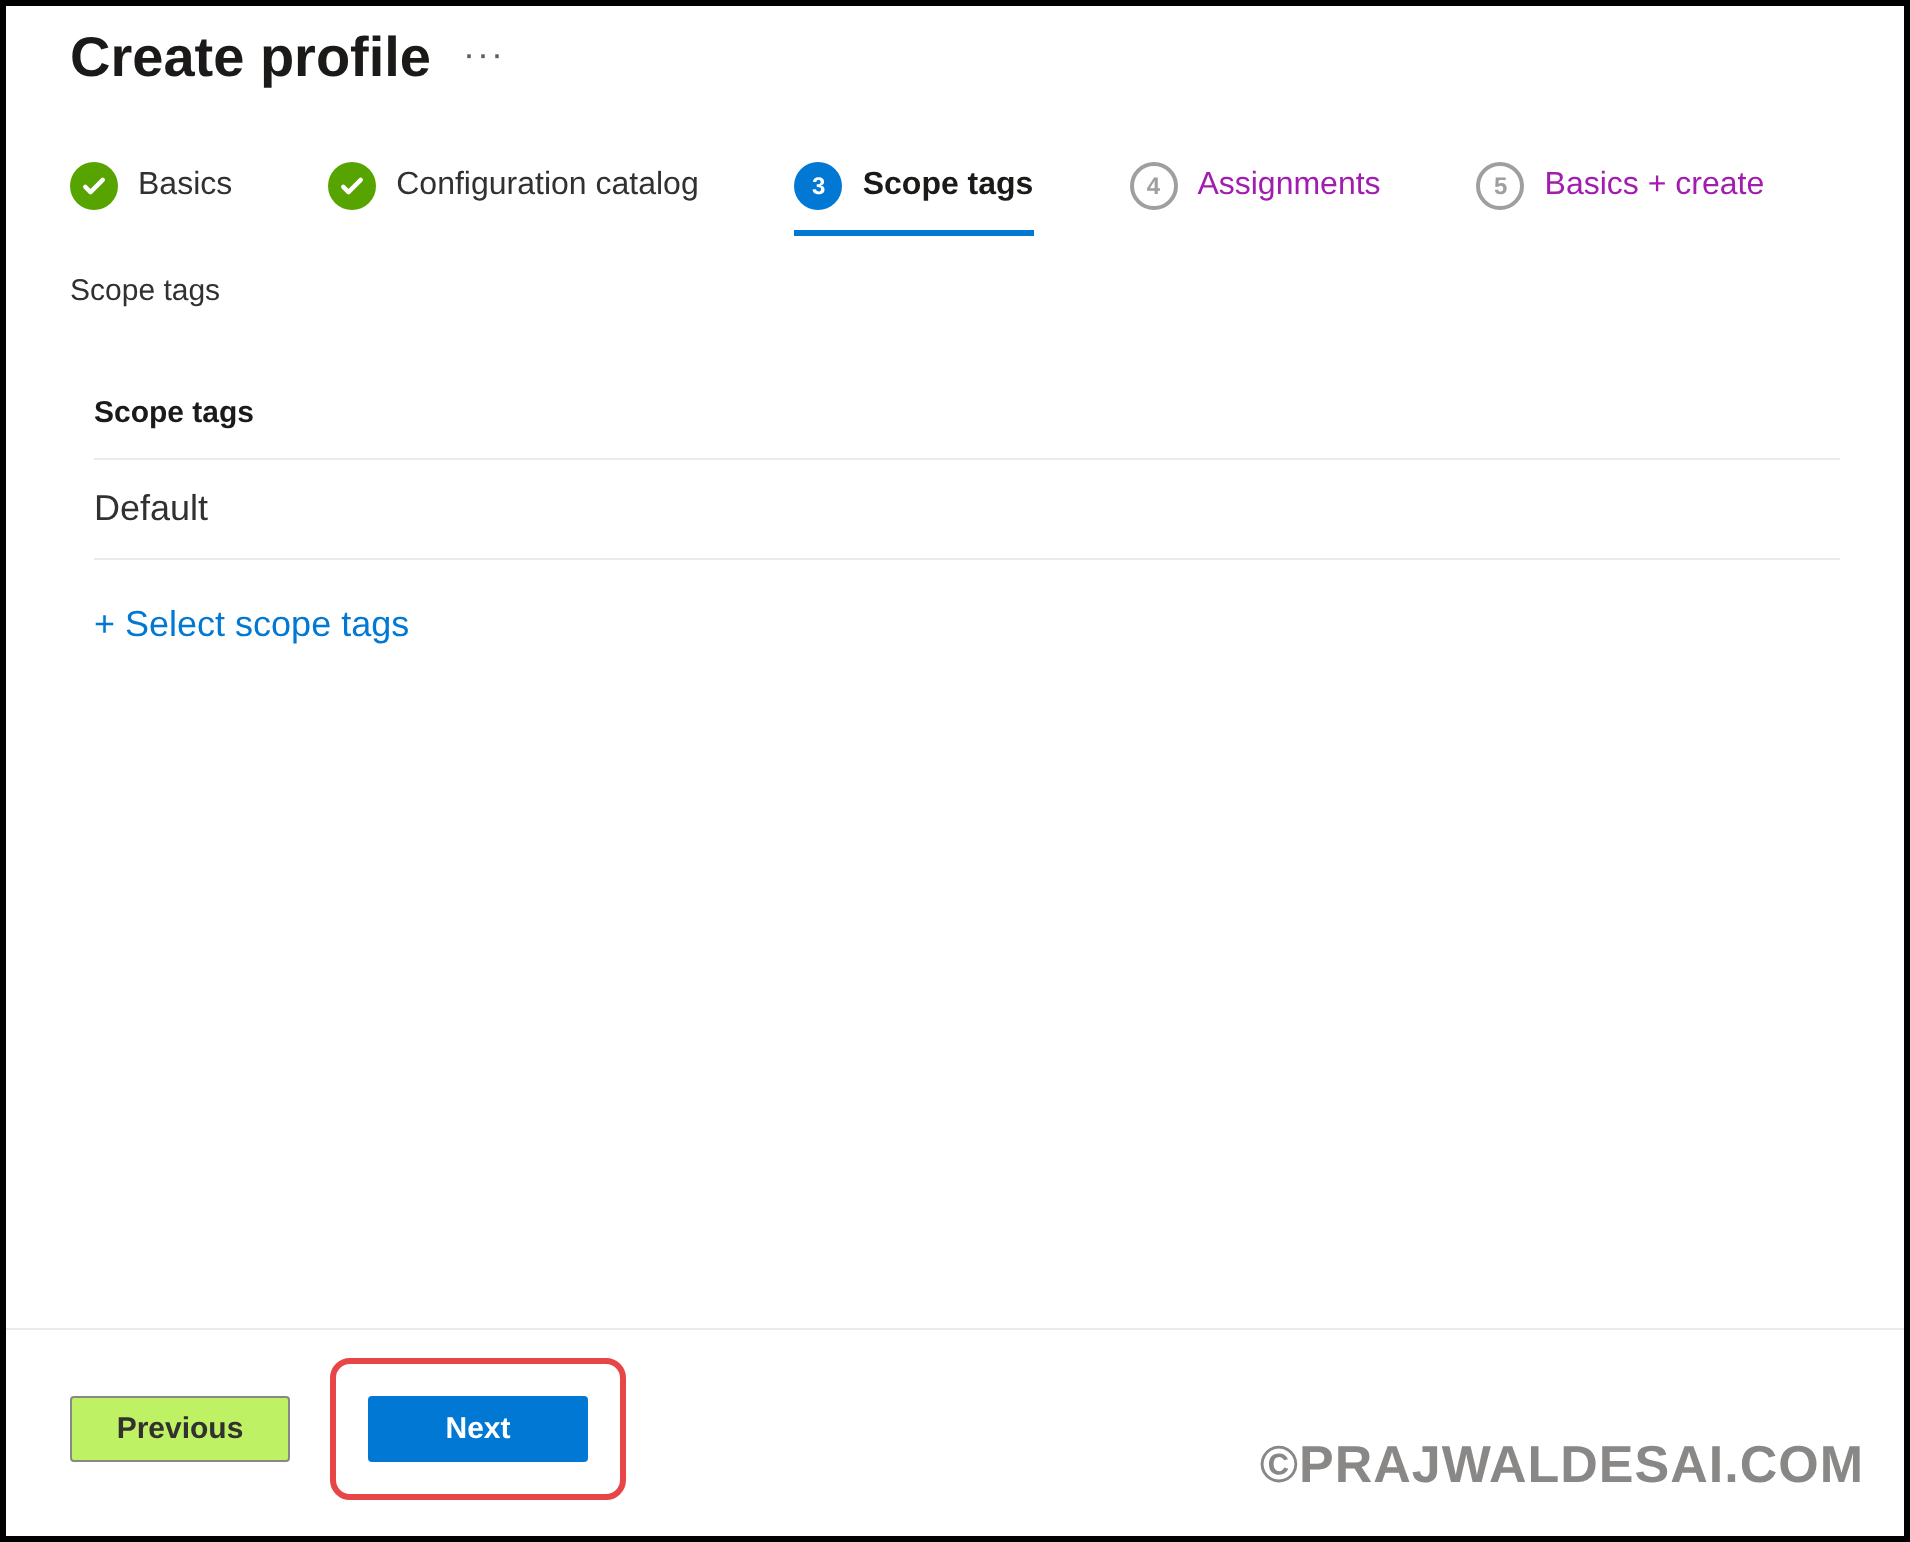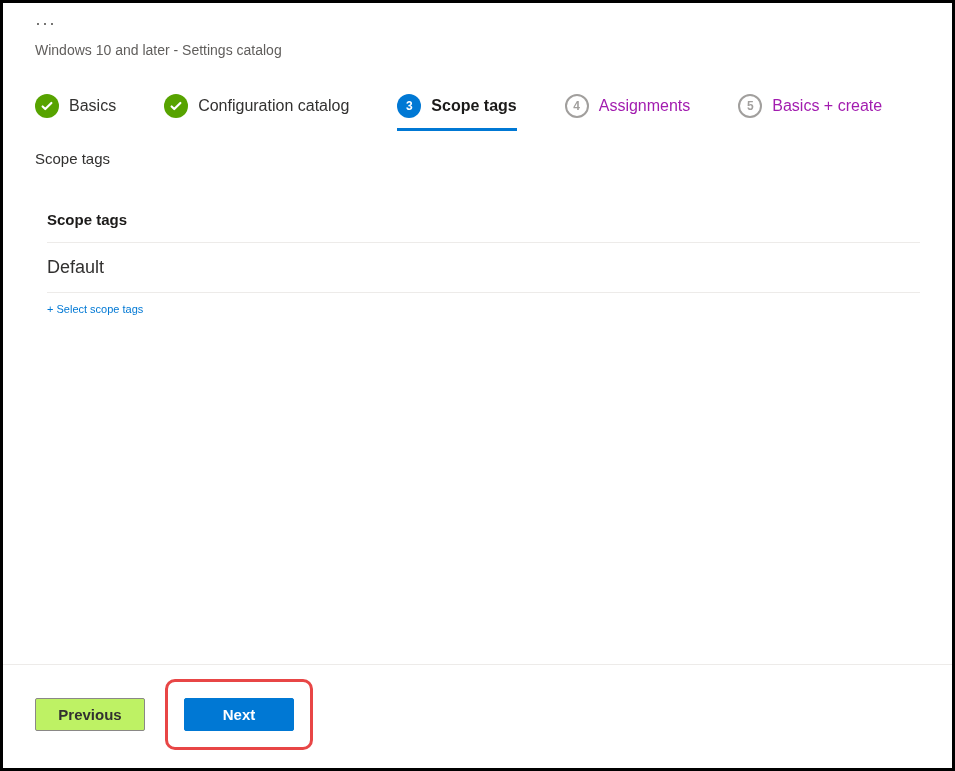--- a/index.html
+++ b/index.html
@@ -116,22 +116,22 @@
       border-bottom: 1px solid #edebe9;
     }
     .table-row {
       padding: 14px 0;
       font-size: 18px;
       color: #323130;
       border-bottom: 1px solid #edebe9;
     }
     .add-link {
       display: inline-block;
-      margin-top: 10px;
-      font-size: 11px;
+      margin-top: 22px;
+      font-size: 18px;
       color: #0078d4;
       cursor: pointer;
     }
     .footer {
       position: absolute;
       bottom: 0;
       left: 0;
       right: 0;
       border-top: 1px solid #edebe9;
       padding: 14px 32px 18px 32px;
@@ -170,23 +170,23 @@
       color: #8a8886;
       letter-spacing: 0.5px;
       font-family: Arial, sans-serif;
     }
   </style>
 </head>
 <body>
 
 <div class="header">
   <div class="title-row">
+    <h1 class="page-title">Create profile</h1>
     <span class="ellipsis-icon">···</span>
   </div>
-  <div class="subtitle">Windows 10 and later - Settings catalog</div>
 </div>
 
 <div class="wizard-steps">
 
   <div class="step">
     <span class="step-circle completed">
       <svg class="check-svg" viewBox="0 0 16 16" fill="none">
           <path d="M3 8.5L6 11.5L13 4.5" stroke="white" stroke-width="2.5" stroke-linecap="round" stroke-linejoin="round"></path>
         </svg>
     </span>
@@ -225,13 +225,14 @@
   <div class="table-header">Scope tags</div>
   <div class="table-row">Default</div>
   <span class="add-link">+ Select scope tags</span>
 </div>
 
 <div class="footer">
   <button class="btn">Previous</button>
   <span class="highlight-box">
     <button class="btn primary">Next</button>
   </span>
+  <div class="watermark">©PRAJWALDESAI.COM</div>
 </div>
 
 </body></html>

